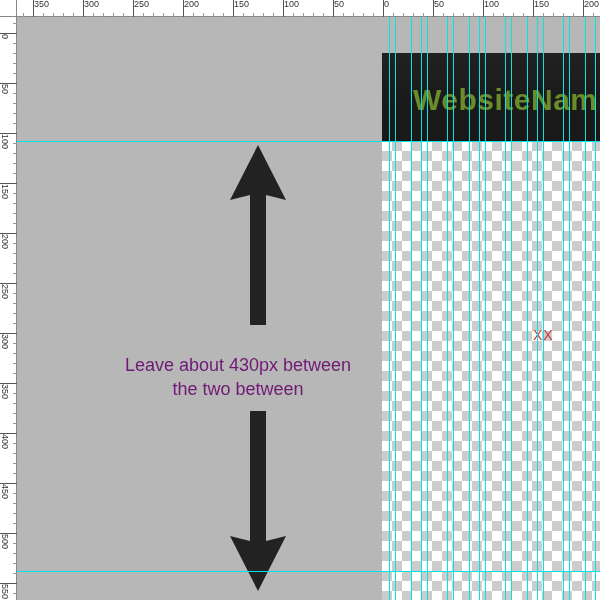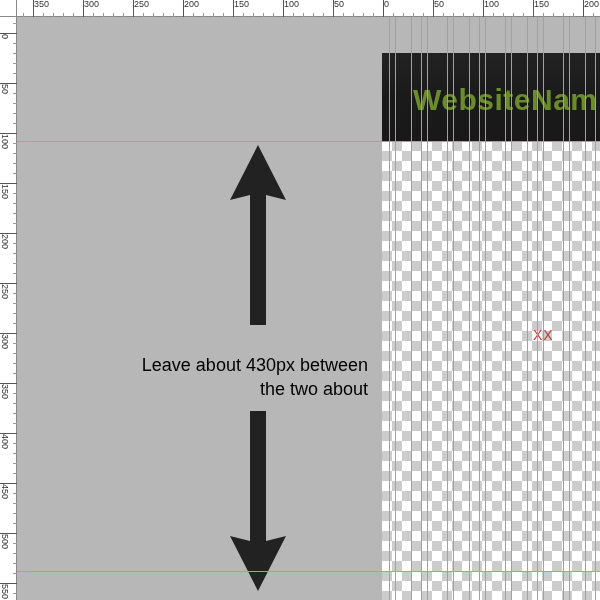--- a/index.html
+++ b/index.html
@@ -97,23 +97,23 @@
       font-family: "Trebuchet MS", Arial, sans-serif;
       font-size: 30px;
       font-weight: bold;
       color: #6a8c2a;
       letter-spacing: 0.5px;
     }
     .annotation-text {
       position: absolute;
       top: 320px; left: 75px;
       width: 260px;
-      text-align: right;
+      text-align: center;
       font-size: 18px;
-      color: #000000;
+      color: #701a75;
       line-height: 1.35;
     }
     .arrow {
       position: absolute;
       left: 195px;
       fill: #222;
     }
     .arrow-up { top: 112px; }
     .arrow-down { top: 378px; }
     .guide-h {
@@ -301,21 +301,21 @@
 
     <svg class="arrow arrow-up" width="60" height="180" viewBox="0 0 60 180">
       <polygon points="30,0 58,55 38,50 38,180 22,180 22,50 2,55"></polygon>
     </svg>
     <svg class="arrow arrow-down" width="60" height="180" viewBox="0 0 60 180">
       <polygon points="22,0 38,0 38,130 58,125 30,180 2,125 22,130"></polygon>
     </svg>
 
     <div class="annotation-text">
       <span>Leave about 430px between</span><br>
-      <span>the two about</span>
+      <span>the two between</span>
     </div>
 
     <div class="xx-mark">XX</div>
 
     <div id="guides">
         <div class="guide-h" style="top: 108px; left: -16px; width: 600px;"></div>
         <div class="guide-h" style="top: 538px; left: -16px; width: 600px;"></div>
         <div class="guide-v" style="left: 356px; top: -16px; height: 600px;"></div>
         <div class="guide-v" style="left: 362px; top: -16px; height: 600px;"></div>
         <div class="guide-v" style="left: 378px; top: -16px; height: 600px;"></div>

